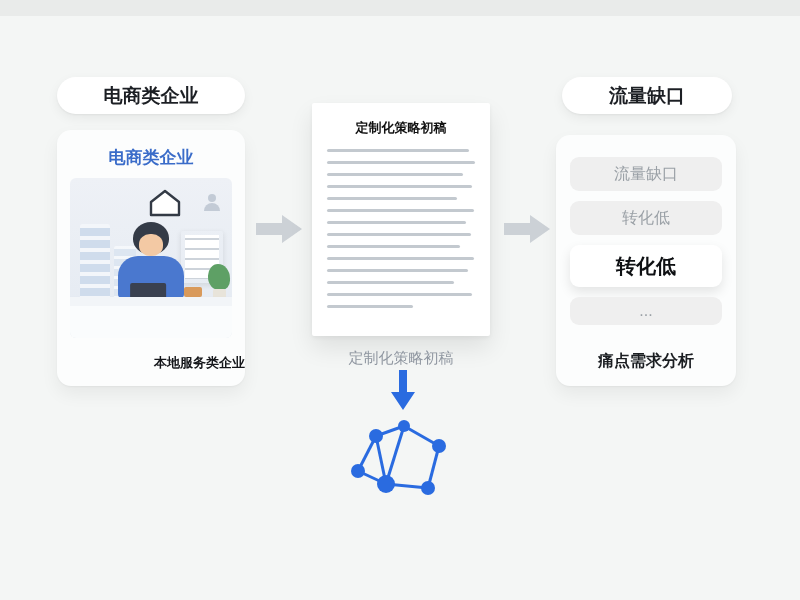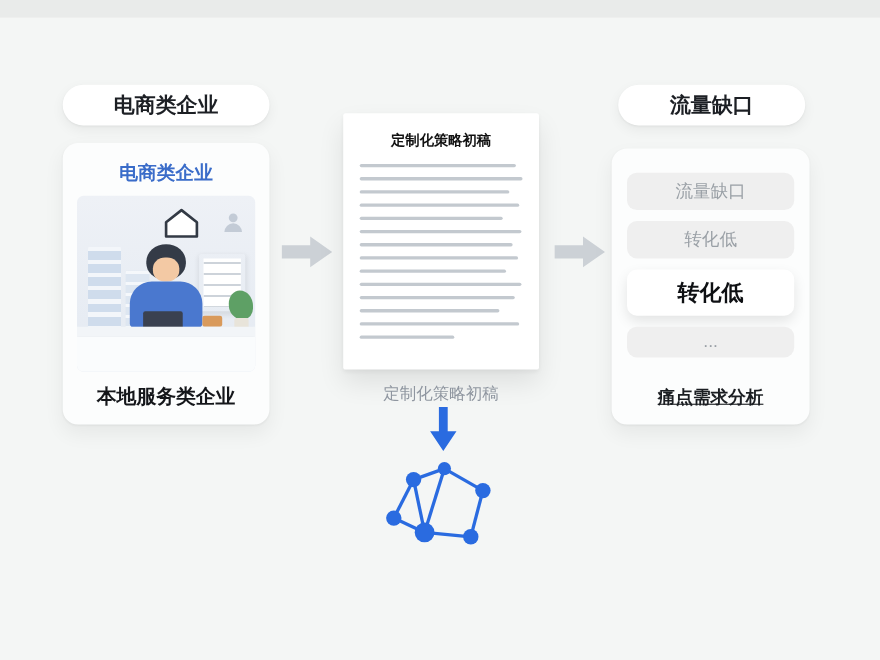--- a/index.html
+++ b/index.html
@@ -22,22 +22,22 @@
   .card{
     position:absolute;background:#fcfdfd;border-radius:14px;
     box-shadow:0 8px 18px rgba(0,0,0,.06),0 1px 2px rgba(0,0,0,.04);
   }
   .card-left{left:57px;top:114px;width:188px;height:256px;}
   .card-left .card-title{
     position:absolute;top:16px;left:0;right:0;text-align:center;
     color:#3a6cc9;font-size:17px;font-weight:700;
   }
   .card-left .card-caption{
-    position:absolute;bottom:14px;left:0;right:0;text-align:center;
-    font-size:18px;font-weight:700;color:#14161a;
+    position:absolute;bottom:14px;left:0;right:0;text-align:right;
+    font-size:13px;font-weight:700;color:#14161a;
   }
   
   .illo{
     position:absolute;left:13px;right:13px;top:48px;height:160px;
     border-radius:6px;overflow:hidden;
     background:linear-gradient(#eef1f6,#e4eaf2);
   }
   .bld1{position:absolute;left:10px;bottom:38px;width:30px;height:76px;background:#cfdcec;
         background-image:repeating-linear-gradient(to bottom,rgba(255,255,255,.75) 0 4px,transparent 4px 12px);border-radius:2px;}
   .bld2{position:absolute;left:44px;bottom:38px;width:22px;height:54px;background:#dde6f1;
@@ -85,21 +85,21 @@
     display:flex;align-items:center;justify-content:center;
     font-size:16px;color:#9aa0a6;
   }
   .row.emph{
     height:42px;background:#ffffff;color:#0e1013;font-weight:700;font-size:20px;
     box-shadow:0 5px 12px rgba(0,0,0,.10);
   }
   .row.dots{height:28px;}
   .card-right .card-caption{
     position:absolute;bottom:14px;left:0;right:0;text-align:center;
-    font-size:16px;font-weight:700;color:#1b1e22;text-decoration:underline;
+    font-size:16px;font-weight:700;color:#1b1e22;
   }
   
   .arrow-right{position:absolute;top:197px;width:46px;height:32px;}
   .arrow-right.a1{left:256px;}
   .arrow-right.a2{left:504px;}
   .arrow-down{position:absolute;left:390px;top:354px;width:26px;height:40px;}
   .network{position:absolute;left:346px;top:398px;width:112px;height:96px;}
   
   .headline{
     position:absolute;left:0;right:0;top:503px;text-align:center;

